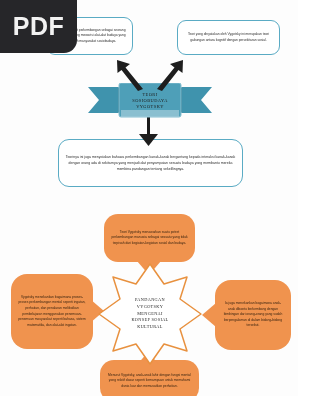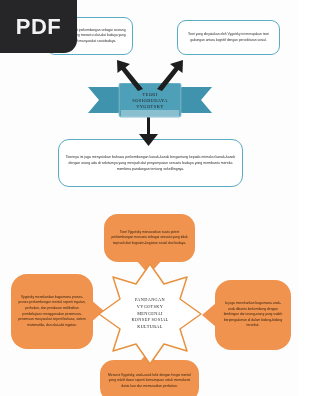--- a/index.html
+++ b/index.html
@@ -11,21 +11,21 @@
   .canvas{position:absolute;inset:0;}
 
   
   .pdf-badge{
     position:absolute;left:0;top:0;width:77px;height:53px;
     background:#262629;border-bottom-right-radius:13px;
     display:flex;align-items:center;justify-content:center;
     z-index:50;
   }
   .pdf-badge span{
-    color:#f2f2f2;font-size:22px;font-weight:bold;letter-spacing:.5px;
+    color:#f2f2f2;font-size:25px;font-weight:bold;letter-spacing:.5px;
     font-family:"Liberation Sans","DejaVu Sans",sans-serif;
   }
 
   
   .tbox{
     position:absolute;box-sizing:border-box;
     border:1.1px solid #5aabc4;border-radius:9px;background:#ffffff;
     color:#2b2b2b;text-align:center;
     font-size:3.25px;line-height:1.62;
     padding:4px 6px;

